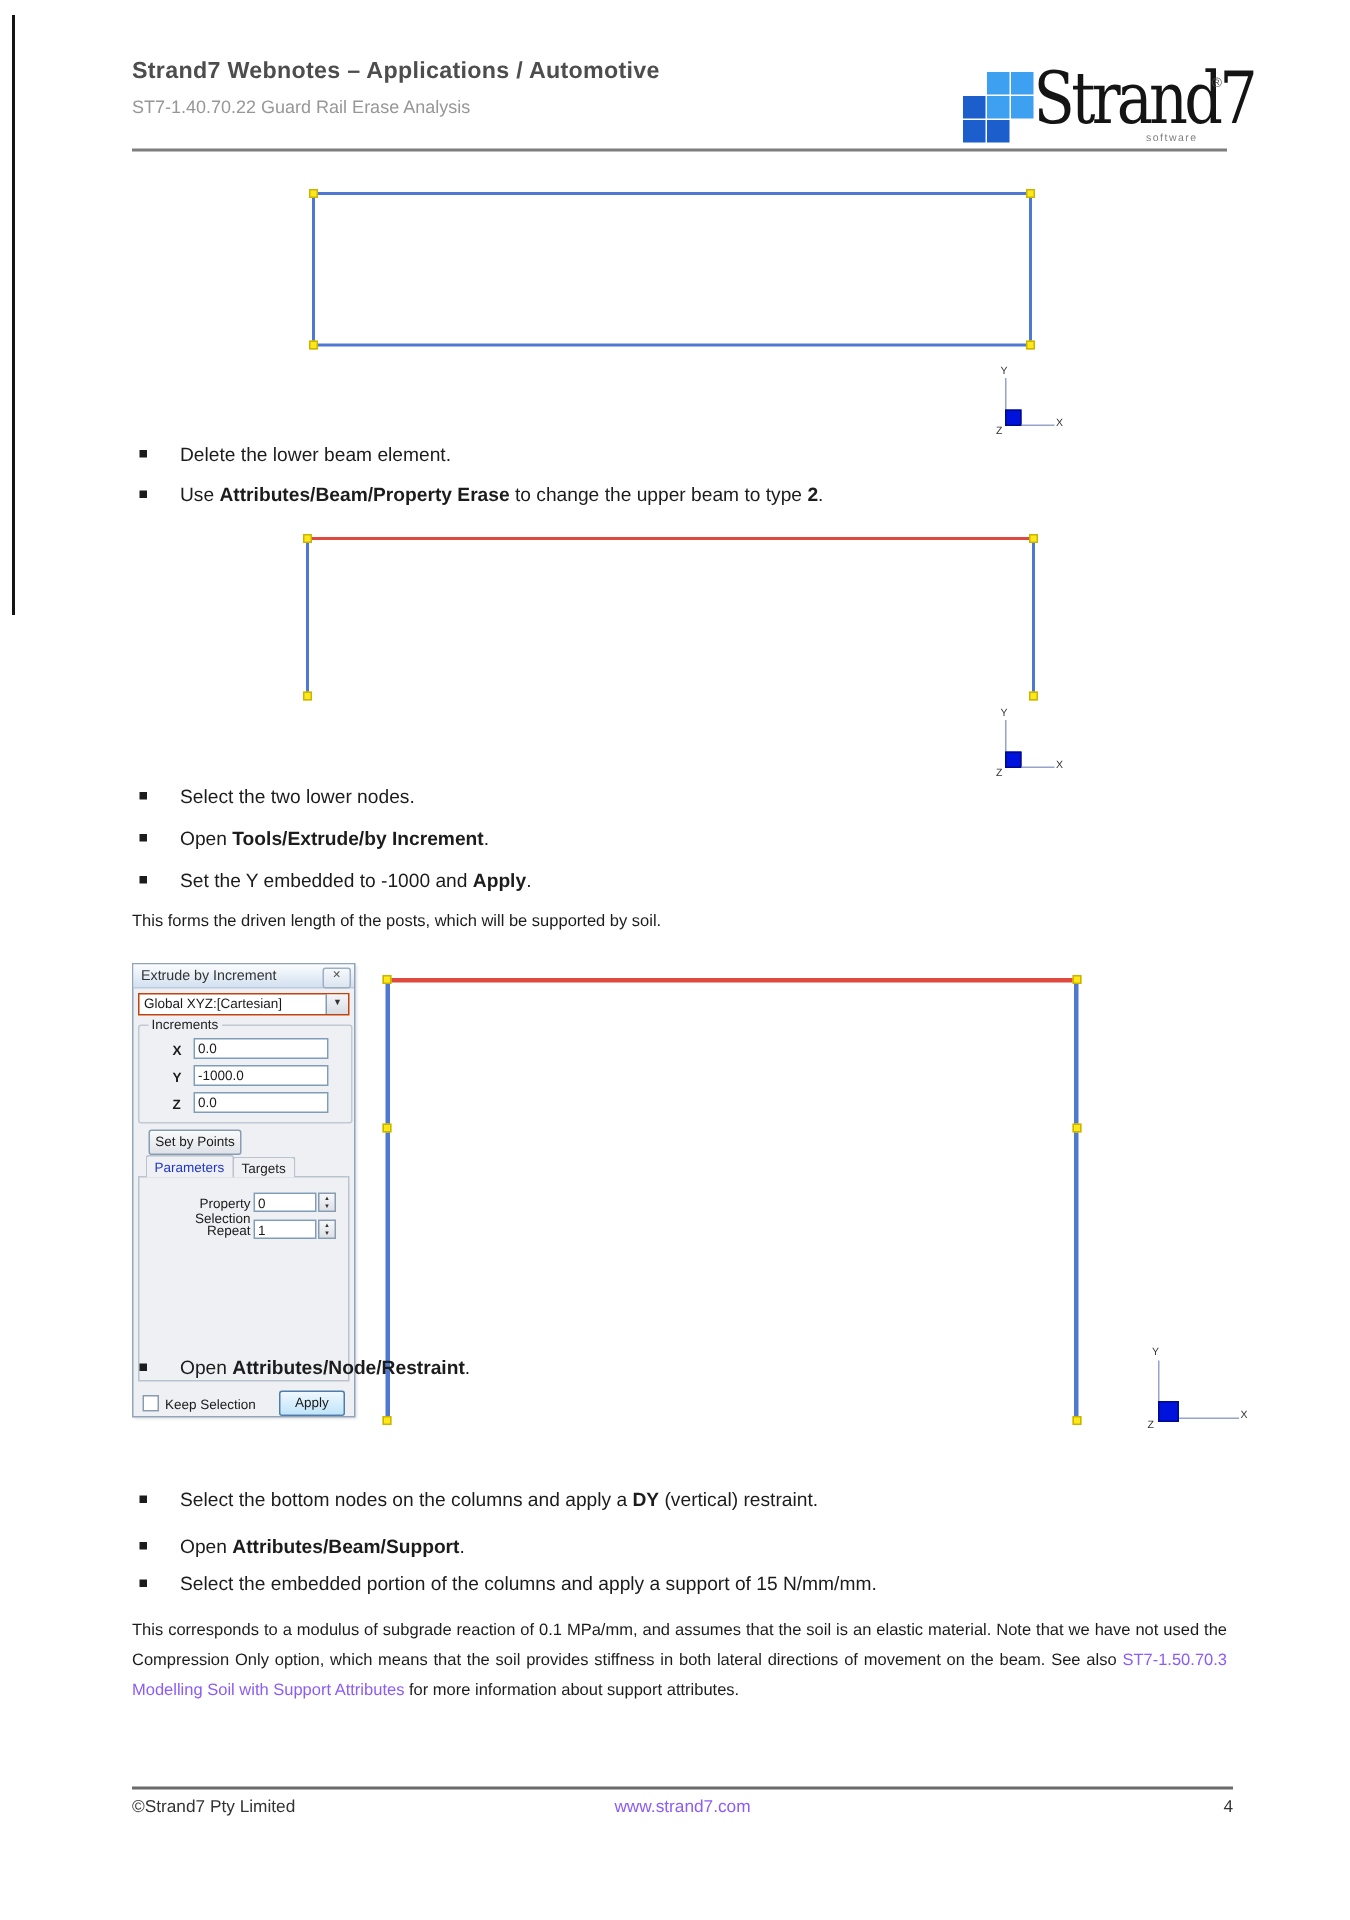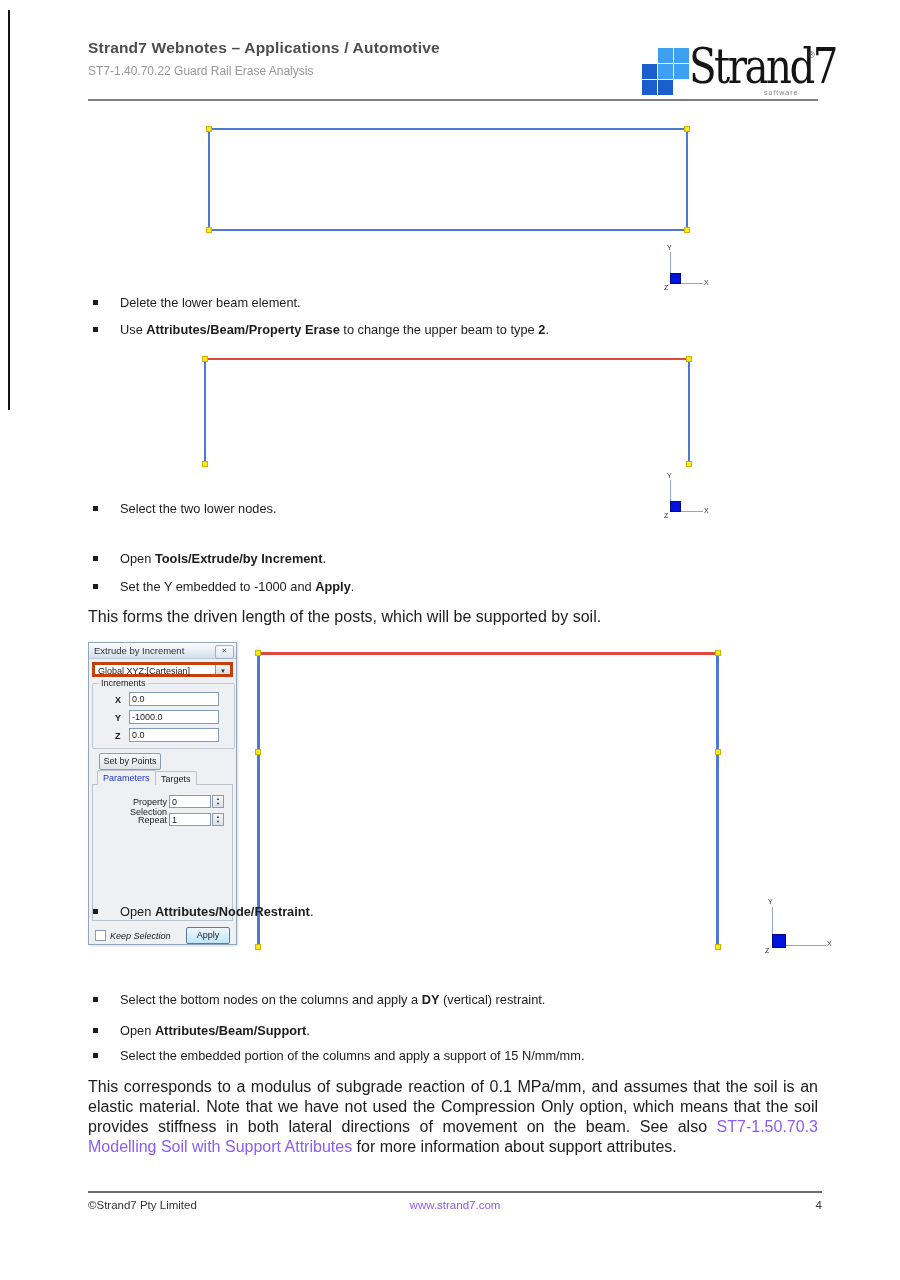--- a/index.html
+++ b/index.html
@@ -51,32 +51,32 @@
   .axis-lg .vl{left:8px;top:9px;height:27px;}
   .axis-lg .bx{left:8px;top:36px;width:14px;height:14px;}
   .axis-lg .hl{left:22px;top:47px;width:40px;}
   .axis-lg .lab.x{left:63px;top:42px;}
   .axis-lg .lab.z{left:1px;top:49px;}
 
   
   .bullet{position:absolute;left:93px;font-size:12.8px;color:#1c1c1c;}
   .bullet .bm{position:absolute;left:0;top:5px;width:5px;height:5px;background:#1c1c1c;}
   .bullet .bt{display:block;margin-left:27px;white-space:nowrap;}
-  .para{position:absolute;left:88px;font-size:16px;color:#1c1c1c;}
+  .para{position:absolute;left:88px;font-size:11px;color:#1c1c1c;}
   .para.justify{width:730px;text-align:justify;line-height:20px;}
   .link{color:#8b5cf6;cursor:pointer;}
 
   
   .dlg{left:88px;top:642px;width:149px;height:303px;background:#eef0f3;border:1px solid #93a5ba;
        box-sizing:border-box;font-size:9px;color:#1a1a1a;box-shadow:1px 1px 2px rgba(0,0,0,.15);}
   .dlg-title{position:absolute;left:0;top:0;right:0;height:16px;background:linear-gradient(#fbfdfe,#d3e0f0);
        border-bottom:1px solid #bccadd;font-size:9.5px;color:#333;padding:2px 0 0 5px;box-sizing:border-box;}
   .dlg-close{position:absolute;top:2px;right:2px;width:17px;height:12px;border:1px solid #9fafc3;border-radius:2px;
        background:linear-gradient(#f6f9fc,#dce5f0);font-size:7px;line-height:10px;text-align:center;color:#555;}
-  .combo{position:absolute;left:3px;top:19px;width:141px;height:15px;background:#fff;border:3px solid #c2410c;
+  .combo{position:absolute;left:3px;top:19px;width:141px;height:15px;background:#fff;border:1px solid #c2410c;
        line-height:13px;padding-left:3px;box-sizing:border-box;}
   .combo-btn{position:absolute;right:0;top:0;bottom:0;width:14px;background:linear-gradient(#f4f5f7,#d9dde2);
        border-left:1px solid #7f9db9;text-align:center;font-size:6px;line-height:13px;color:#333;}
   .grp{position:absolute;border:1px solid #c0c9d4;border-radius:2px;}
   .grp-label{position:absolute;top:-6px;left:6px;background:#eef0f3;padding:0 2px;line-height:10px;color:#222;}
   .grp1{left:3px;top:40px;width:141px;height:64px;}
   .inc{position:absolute;left:0;height:14px;width:100%;}
   .inc .il{position:absolute;left:22px;top:1px;font-weight:bold;}
   .inc input{position:absolute;left:36px;top:-2px;width:90px;height:14px;border:1px solid #7f9db9;
        font-size:9px;padding:0 2px;box-sizing:border-box;font-family:inherit;color:#1a1a1a;}
@@ -90,21 +90,21 @@
   .tab2{left:66px;top:128px;height:14px;color:#222;}
   .spinfield{position:absolute;height:13px;border:1px solid #7f9db9;background:#fff;box-sizing:border-box;
        font-size:9px;padding:0 2px;font-family:inherit;color:#1a1a1a;}
   .spin{position:absolute;width:12px;height:13px;border:1px solid #8a9cb2;box-sizing:border-box;
        background:linear-gradient(#f6f7f8,#dde1e6);font-size:4px;line-height:5px;text-align:center;color:#333;}
   .rlab{position:absolute;text-align:right;width:72px;left:2px;}
   .grp2{left:6px;top:48px;width:128px;height:40px;}
   .radio{position:absolute;width:9px;height:9px;border:1px solid #8a9ab0;border-radius:50%;background:#fff;box-sizing:border-box;}
   .radio.sel::after{content:"";position:absolute;left:2px;top:2px;width:3px;height:3px;border-radius:50%;background:#2b5fd9;}
   .chk{position:absolute;left:6px;top:287px;width:11px;height:11px;border:1px solid #8a9ab0;background:#fff;box-sizing:border-box;}
-  .chk-label{position:absolute;left:21px;top:288px;font-style:italic;}
+  .chk-label{position:absolute;left:21px;top:288px;}
   .apply{position:absolute;left:97px;top:284px;width:44px;height:17px;border:1px solid #4d7da8;border-radius:2px;
        background:linear-gradient(#eff8fe,#bfe4f9);text-align:center;line-height:15px;box-sizing:border-box;}
 
   
   .footer-rule{left:88px;top:1191px;width:734px;height:2px;background:#6b6b6b;}
   .footer-copy{left:88px;top:1199px;font-size:11.5px;color:#333;}
   .footer-url{left:88px;top:1199px;width:734px;text-align:center;font-size:11.5px;color:#3d78c8;}
   .footer-page{left:88px;top:1199px;width:734px;text-align:right;font-size:11.5px;color:#333;}
 </style>
 </head>
@@ -164,21 +164,21 @@
 </div>
 <div class="axis axis-sm" style="left:664px;top:474px">
   <span class="lab y">Y</span>
   <div class="vl"></div>
   <div class="bx"></div>
   <div class="hl"></div>
   <span class="lab x">X</span>
   <span class="lab z">Z</span>
 </div>
 
-<div class="bullet" style="top:501px">
+<div class="bullet" style="top:523px">
   <span class="bm"></span>
   <span class="bt"><span>Select the two lower nodes.</span></span>
 </div>
 <div class="bullet" style="top:551px">
   <span class="bm"></span>
   <span class="bt"><span>Open </span><b>Tools/Extrude/by Increment</b><span>.</span></span>
 </div>
 <div class="bullet" style="top:579px">
   <span class="bm"></span>
   <span class="bt"><span>Set the Y embedded to -1000 and </span><b>Apply</b><span>.</span></span>

